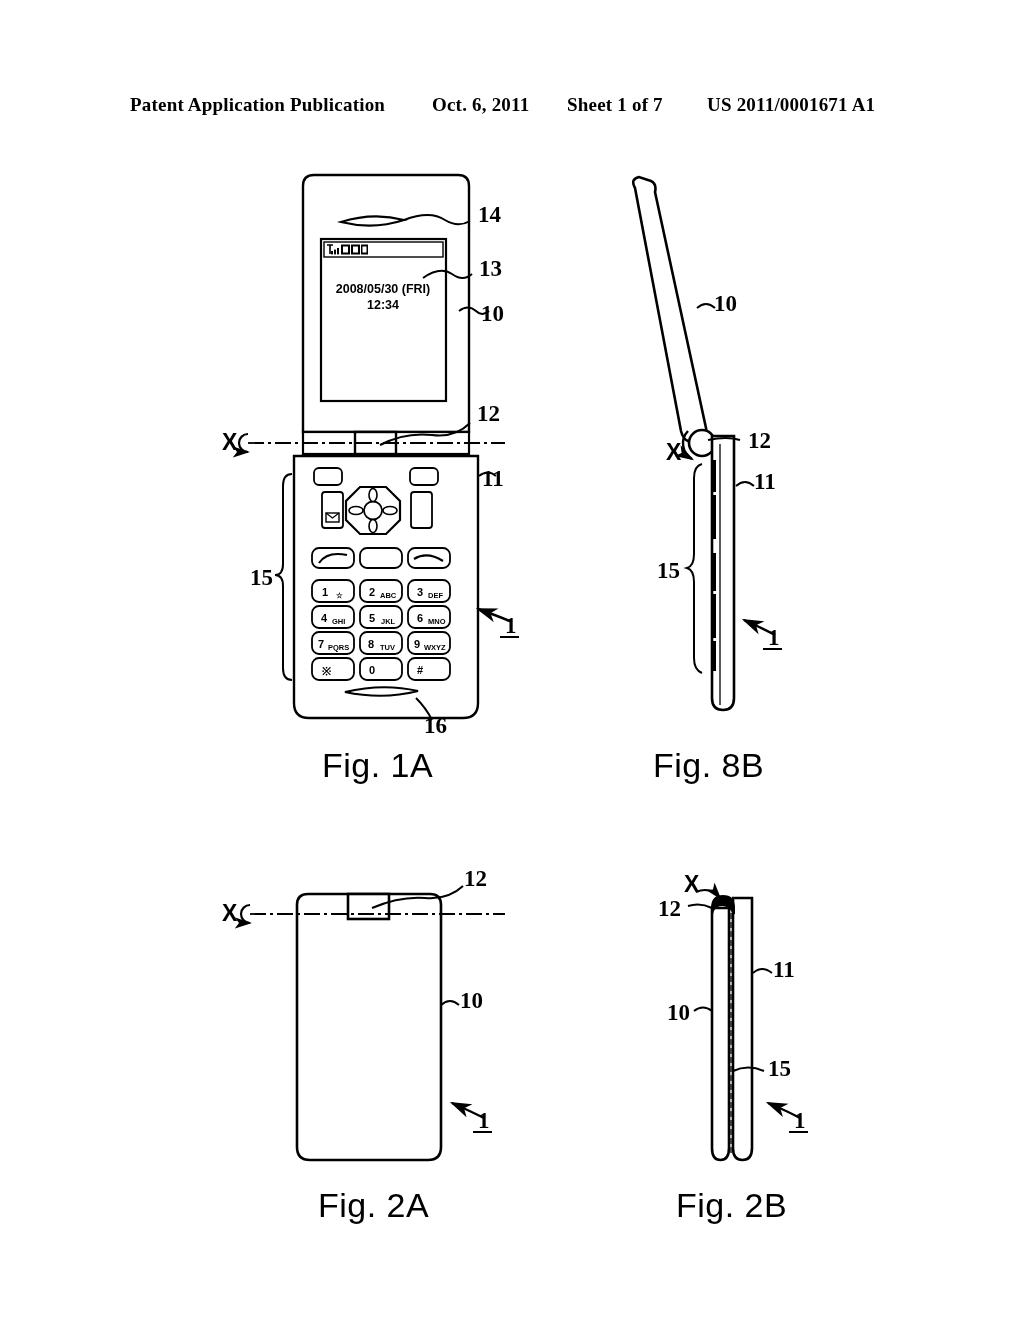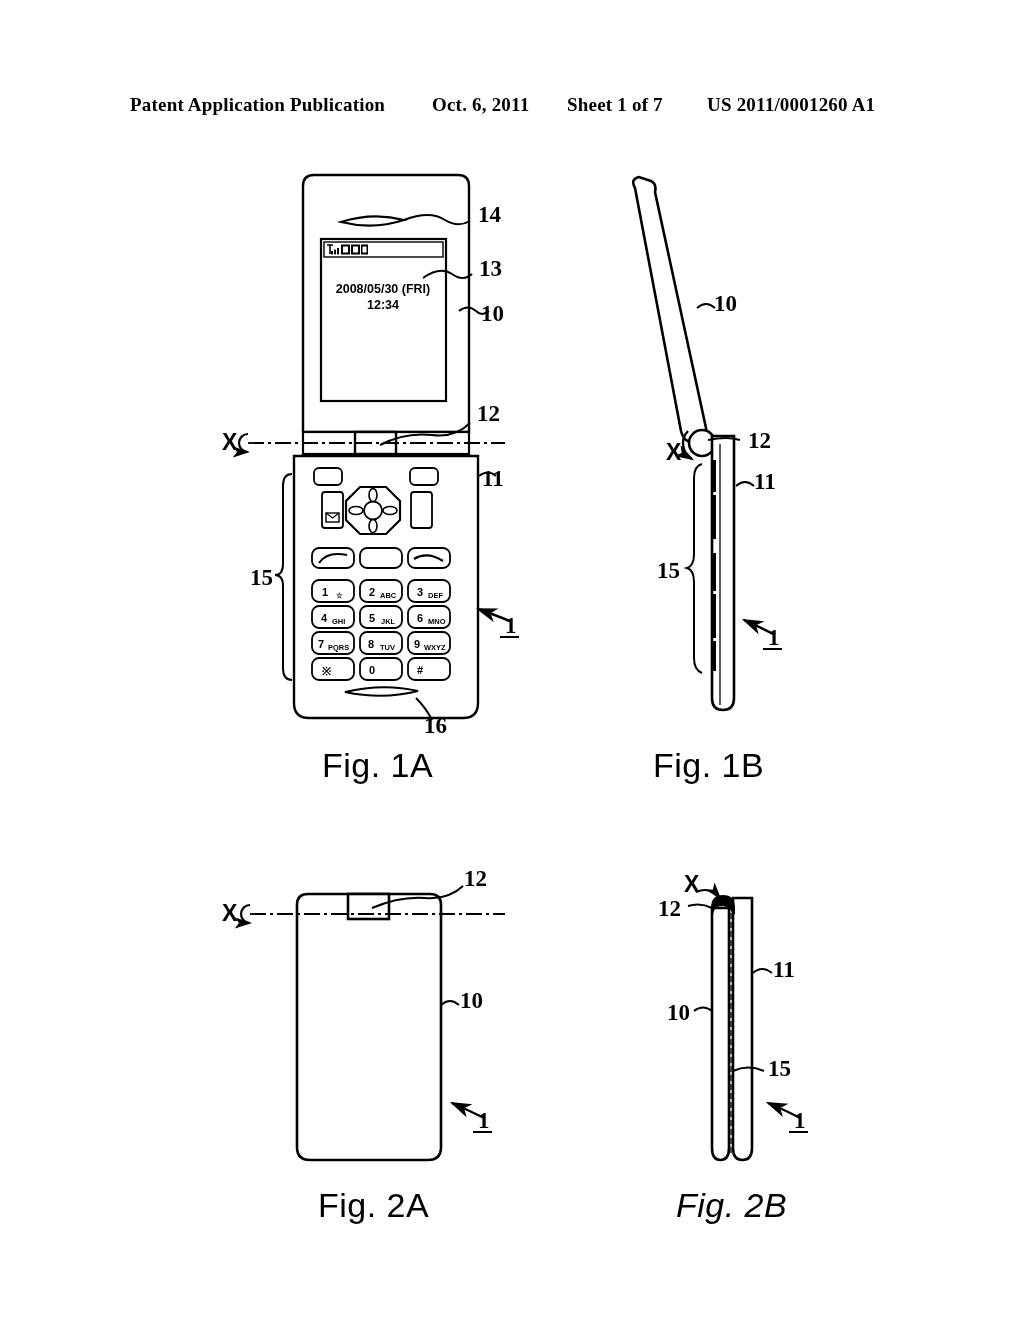--- a/index.html
+++ b/index.html
@@ -50,21 +50,21 @@
     position: absolute;
     font-family: "Liberation Sans", sans-serif;
     font-size: 34px;
     font-weight: 400;
     letter-spacing: 0.5px;
     white-space: nowrap;
   }
   .cap-1a { left: 322px; top: 738px; text-align: center; }
   .cap-1b { left: 653px; top: 738px; }
   .cap-2a { left: 318px; top: 1178px; }
-  .cap-2b { left: 676px; top: 1178px; font-style: italic; }
+  .cap-2b { left: 676px; top: 1178px; }
 
   
   .drawing {
     position: absolute;
     left: 0; top: 0;
     width: 1024px;
     height: 1320px;
   }
   .num-label {
     font-family: "Liberation Serif", serif;
@@ -94,21 +94,21 @@
 </style>
 </head>
 <body>
 
 <div class="page">
 
   <div class="header">
     <span class="hdr-pub">Patent Application Publication</span>
     <span class="hdr-date">Oct. 6, 2011</span>
     <span class="hdr-sheet">Sheet 1 of 7</span>
-    <span class="hdr-num">US 2011/0001260 A1</span>
+    <span class="hdr-num">US 2011/0001671 A1</span>
   </div>
 
   <svg class="drawing" viewBox="0 0 1024 1320">
 
     <defs>
       <marker id="arrowsm" markerWidth="9" markerHeight="9" refX="8" refY="3" orient="auto">
         <path d="M0,0 L9,3 L0,6 L2.5,3 Z" fill="#000"></path>
       </marker>
       <marker id="arrowtiny" markerWidth="8" markerHeight="8" refX="7" refY="2.6" orient="auto">
         <path d="M0,0 L8,2.6 L0,5.2 L2,2.6 Z" fill="#000"></path>
@@ -336,17 +336,17 @@
       <path d="M733,1063 Q748,1056 764,1063" fill="none" stroke="#000" stroke-width="2"></path>
       <text x="768" y="1068" class="num-label">15</text>
 
       <path d="M800,1110 Q787,1103 768,1095" fill="none" stroke="#000" stroke-width="2.4" marker-end="url(#arrowsm)"></path>
       <text x="794" y="1120" class="num-label">1</text>
       <line x1="789" y1="1124" x2="808" y2="1124" stroke="#000" stroke-width="2"></line>
     </g>
   </svg>
 
   <div class="fig-caption cap-1a">Fig. 1A</div>
-  <div class="fig-caption cap-1b">Fig. 1B</div>
+  <div class="fig-caption cap-1b">Fig. 8B</div>
   <div class="fig-caption cap-2a">Fig. 2A</div>
   <div class="fig-caption cap-2b">Fig. 2B</div>
 
 </div>
 
 </body></html>

